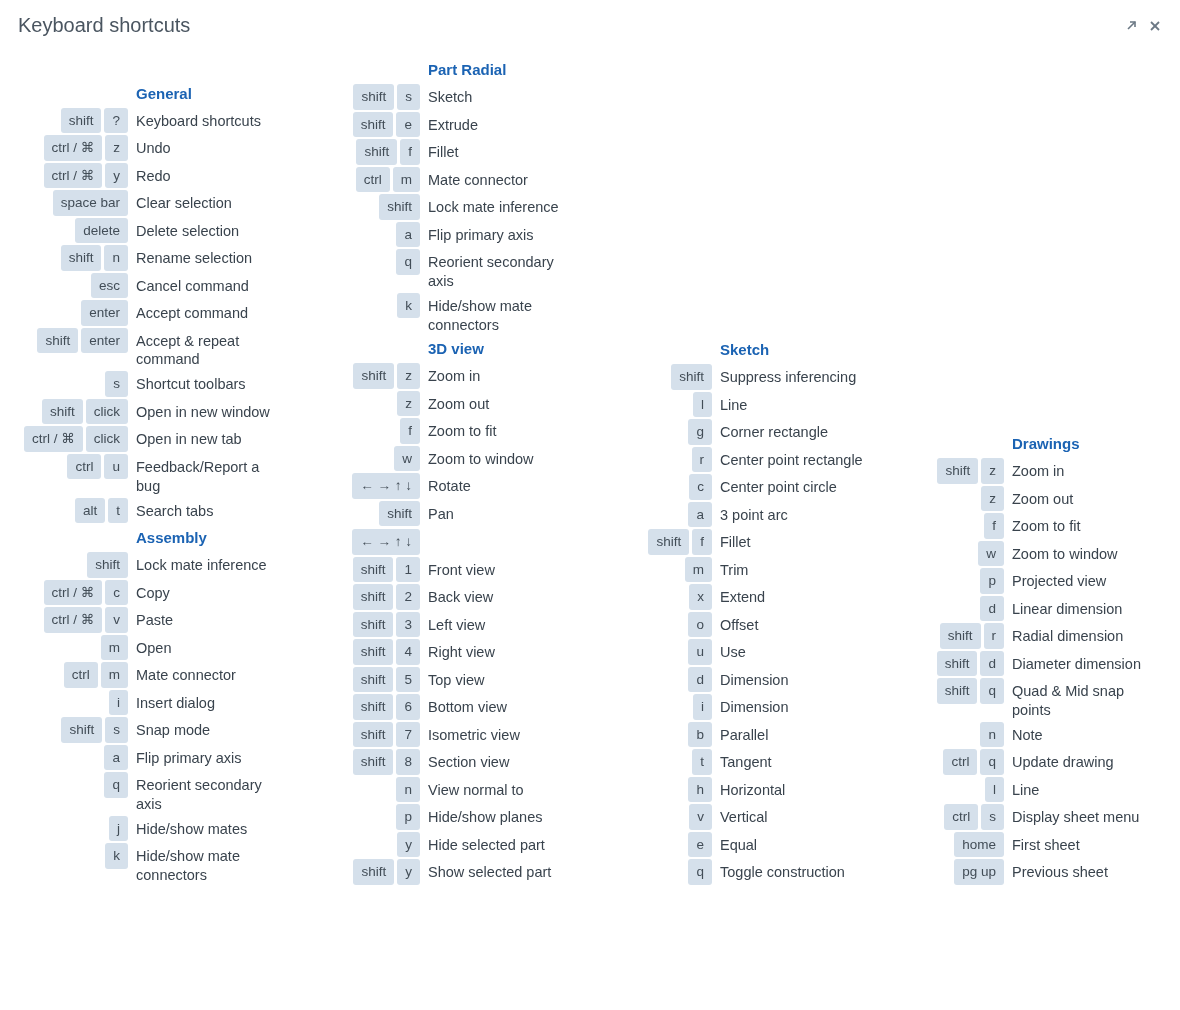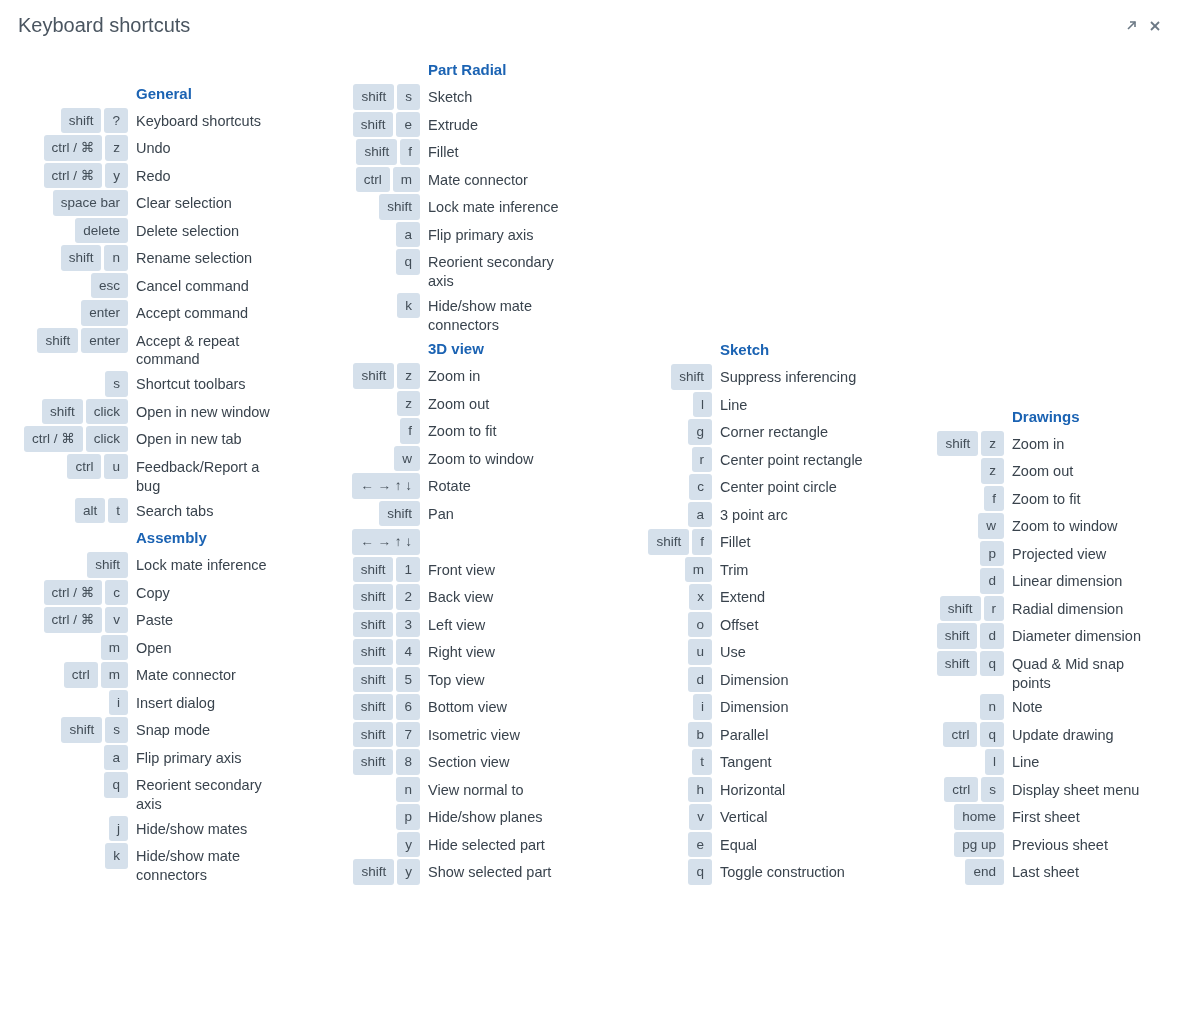--- a/index.html
+++ b/index.html
@@ -655,20 +655,14 @@
           <span class="key">home</span>
         </div>
         <div class="desc">First sheet</div>
       </div>
       <div class="row">
         <div class="keys">
           <span class="key">pg up</span>
         </div>
         <div class="desc">Previous sheet</div>
       </div>
-      <div class="row">
-        <div class="keys">
-          <span class="key">end</span>
-        </div>
-        <div class="desc">Last sheet</div>
-      </div>
     </div>
   </div>
 
 </body></html>

